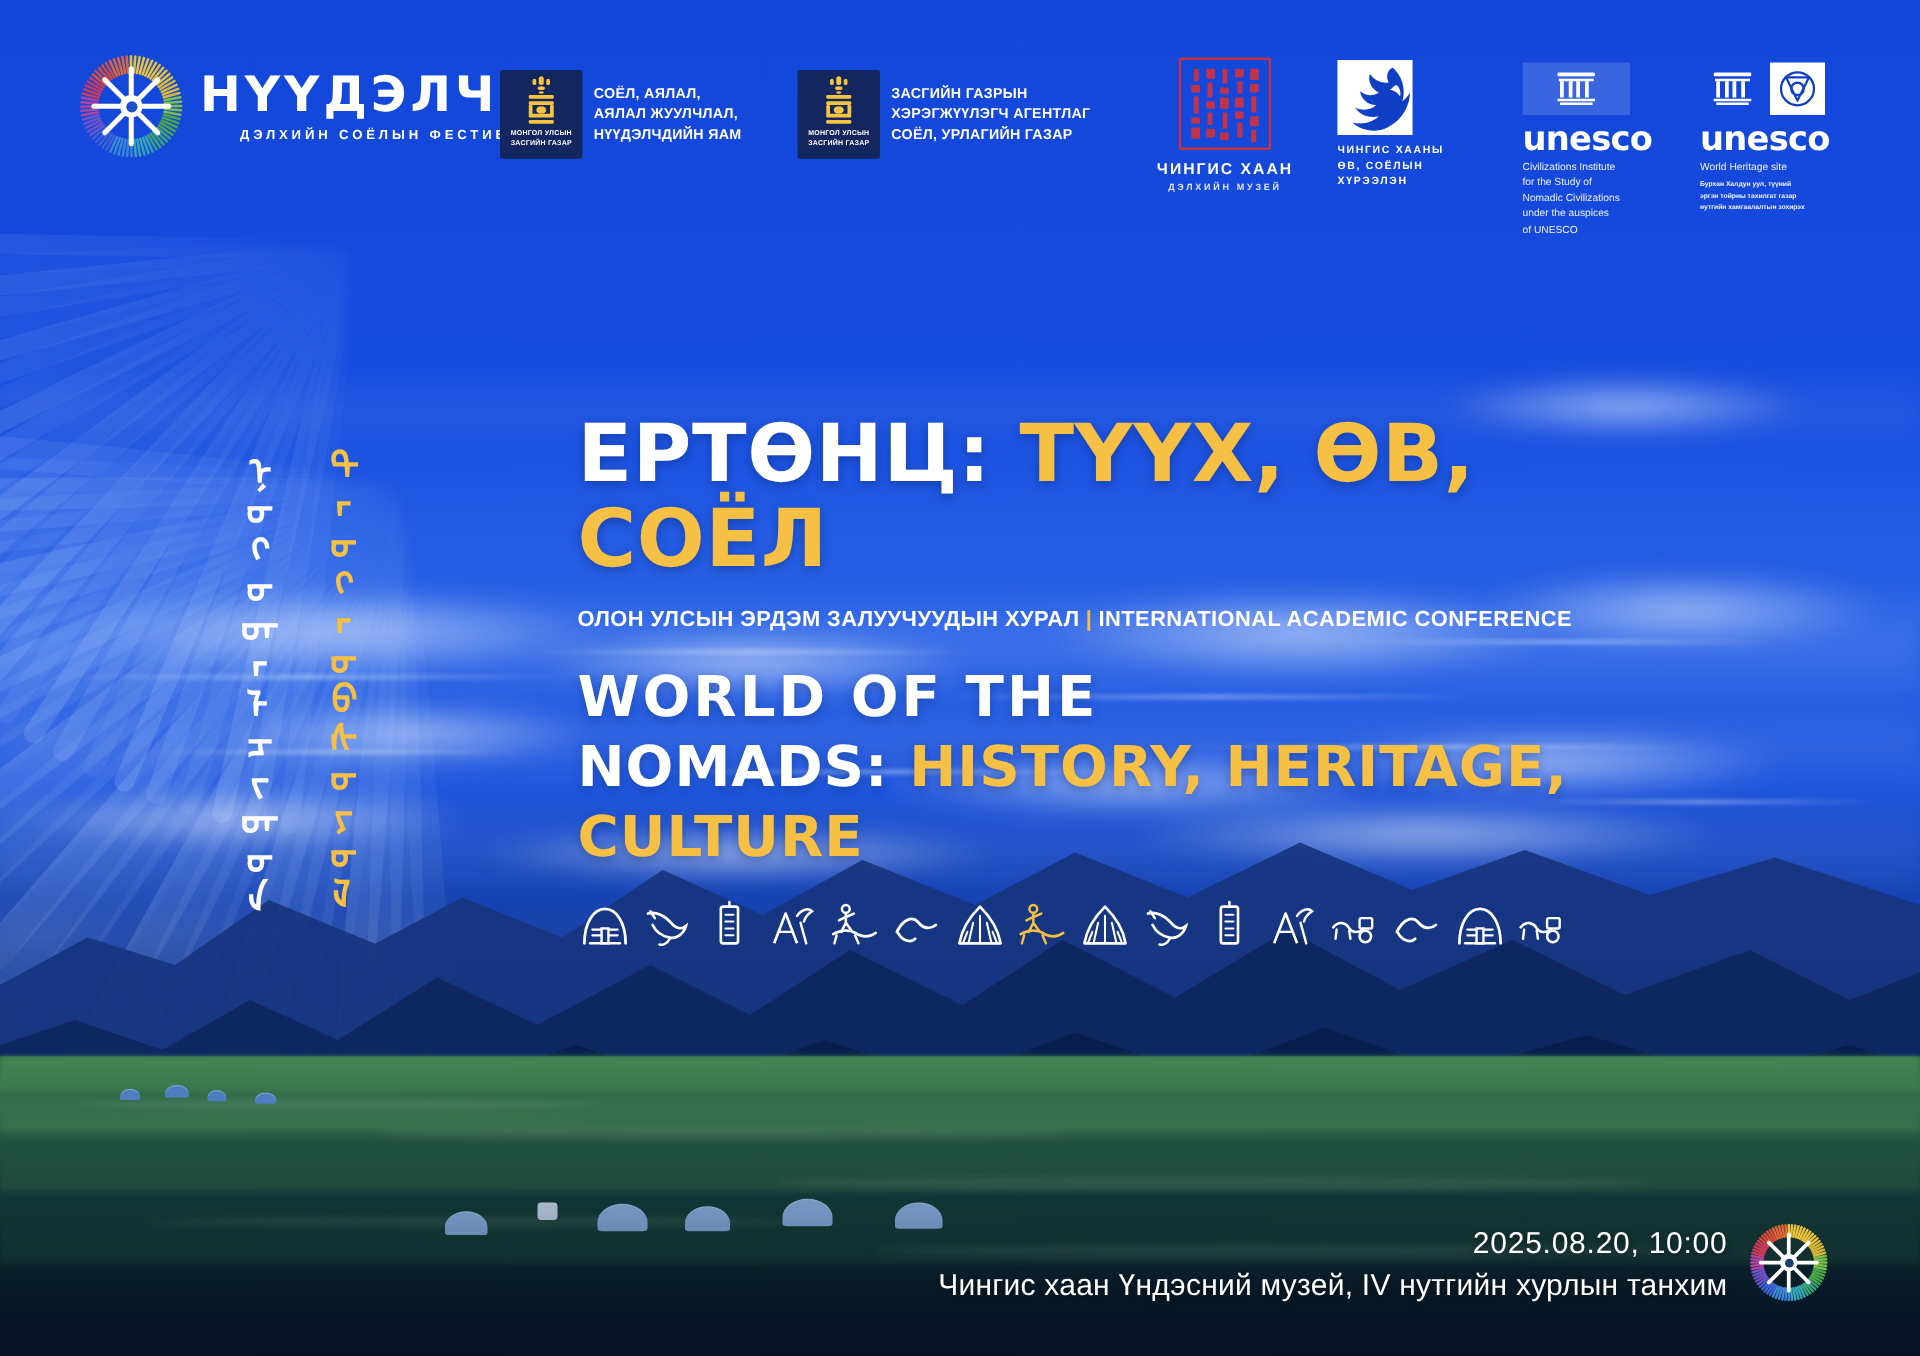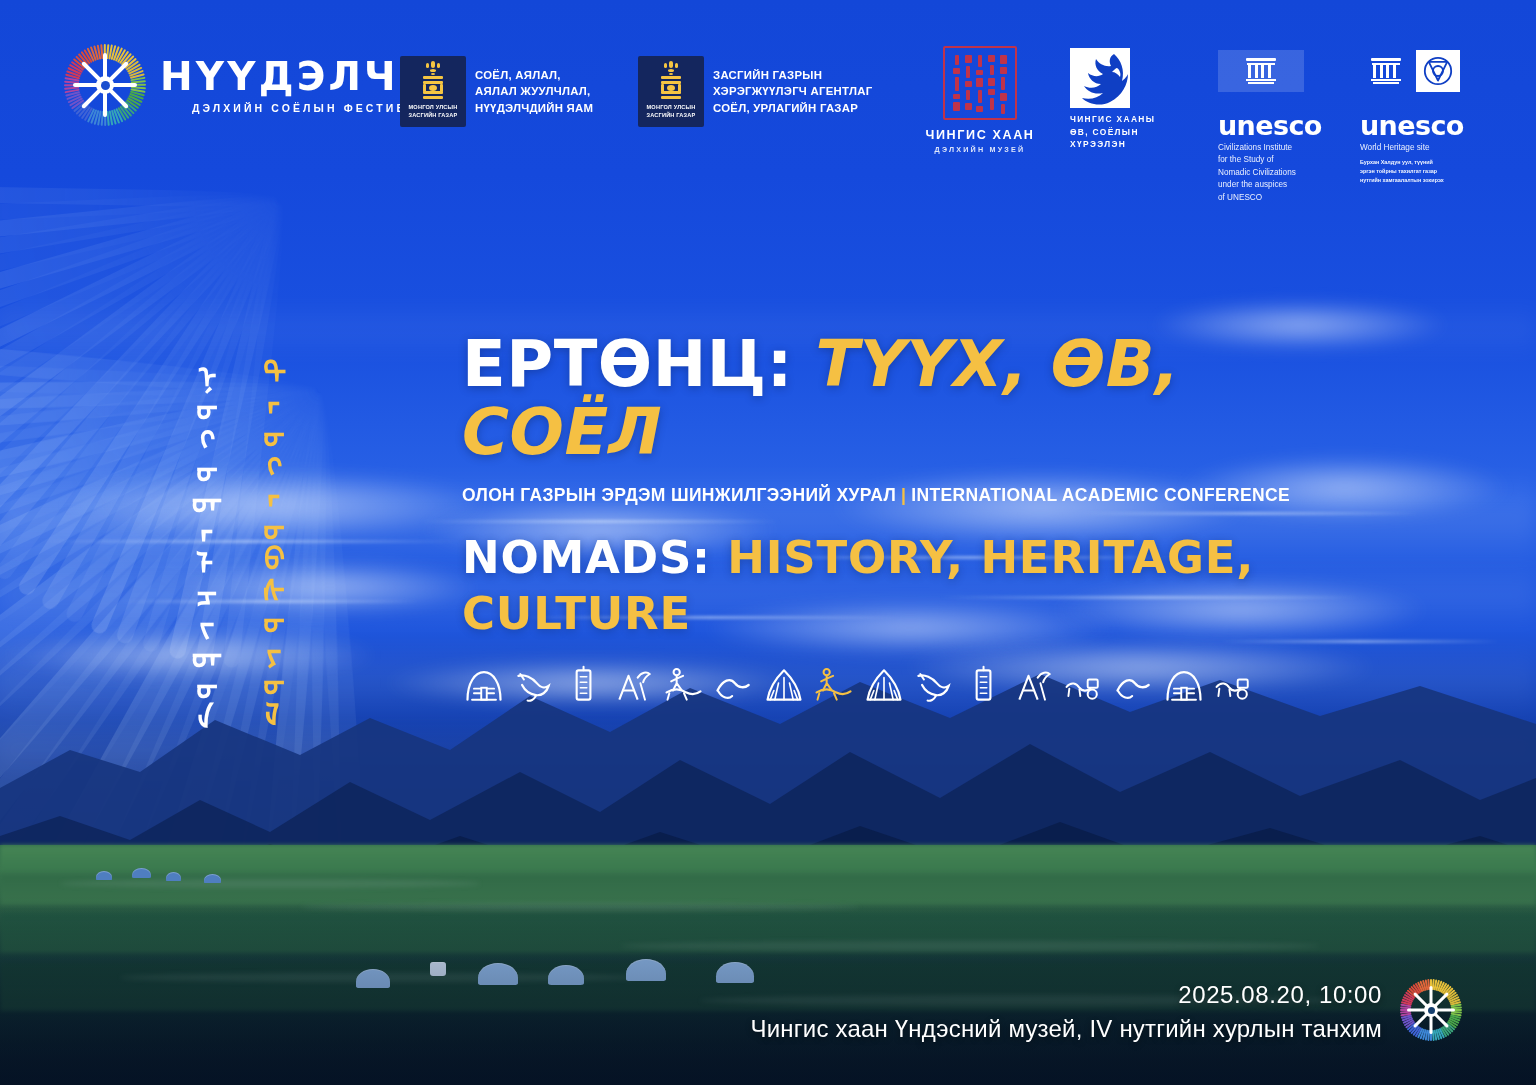--- a/index.html
+++ b/index.html
@@ -147,42 +147,42 @@
   .un { position:absolute; width:122px; }
   .un-top { height:42px; display:flex; align-items:center; gap:4px; }
   .un-tile { height:42px; display:flex; align-items:center; justify-content:center; }
   .un-temple { width:30px; height:26px; position:relative; }
   .t-roof { position:absolute; left:0; top:0; width:100%; height:3px; background:#fff; border-radius:1px; }
   .t-arch { position:absolute; left:1px; top:4.5px; width:28px; height:2px; background:#fff; }
   .t-col  { position:absolute; top:7px; width:3px; height:13px; background:#fff; }
   .t-base { position:absolute; left:0; bottom:3px; width:100%; height:2.4px; background:#fff; }
   .t-base2{ position:absolute; left:2px; bottom:0; width:26px; height:2.4px; background:#fff; }
   .un-word { color:#fff; font-size:27px; font-weight:700; letter-spacing:-.6px; line-height:1;
-             margin-top:20px; font-family:"DejaVu Sans", sans-serif; }
+             margin-top:6px; font-family:"DejaVu Sans", sans-serif; }
   .un-tag { color:#eaf0ff; font-size:8.2px; font-weight:400; line-height:1.52; margin-top:3px; }
   .un-tag-mn { color:#f0f5ff; font-size:5.4px; font-weight:700; line-height:1.6; margin-top:4px; }
 
   .wh-emblem { width:44px; height:42px; background:#fff; display:flex; align-items:center; justify-content:center; }
   .wh-inner { width:30px; height:30px; position:relative; }
 
   
   .mongol-script { position:absolute; z-index:30; display:flex; flex-direction:column;
                    align-items:center; line-height:.92;
                    font-family:"DejaVu Sans", sans-serif; }
   .ms-white { left:185px; top:360px; color:#ffffff; }
   .ms-gold  { left:252px; top:356px; color:#f5c043; }
   .ms-glyph { font-size:31px; font-weight:700;
               writing-mode:vertical-lr; text-orientation:upright; }
 
   
   .main { position:absolute; left:462px; top:330px; width:870px; z-index:35; }
   .title-mn { color:#fff; font-weight:700; font-size:64px; line-height:1.07;
               letter-spacing:.5px; font-family:"DejaVu Sans", sans-serif;
               text-shadow:0 2px 8px rgba(8,30,80,.35); }
-  .title-mn .accent { color:#f5c043;font-style:italic; }
+  .title-mn .accent { color:#f5c043; }
   .conf-line { margin-top:18px; font-size:17.5px; font-weight:700; color:#fff;
                letter-spacing:.35px; }
   .conf-line .sep { color:#f5c043; padding:0 5px; }
   .title-en { margin-top:24px; color:#fff; font-weight:700; font-size:45px; line-height:1.24;
               letter-spacing:2.4px; font-family:"DejaVu Sans", sans-serif;
               text-shadow:0 2px 8px rgba(8,30,80,.3); }
   .title-en .accent { color:#f5c043; letter-spacing:.8px; }
   .title-en .ln2 { letter-spacing:.8px; }
 
   
@@ -615,24 +615,25 @@
 
   <div class="main">
     <div class="title-mn">
       <div>
         <span>ЕРТӨНЦ:</span>
         <span class="accent">ТҮҮХ, ӨВ, СОЁЛ</span>
       </div>
     </div>
 
     <div class="conf-line">
-      <span>ОЛОН ГАЗРЫН ЭРДЭМ ШИНЖИЛГЭЭНИЙ ХУРАЛ</span><span class="sep">|</span><span>INTERNATIONAL ACADEMIC CONFERENCE</span>
+      <span>ОЛОН УЛСЫН ЭРДЭМ ЗАЛУУЧУУДЫН ХУРАЛ</span><span class="sep">|</span><span>INTERNATIONAL ACADEMIC CONFERENCE</span>
     </div>
 
     <div class="title-en">
+      <div>WORLD OF THE</div>
       <div class="ln2">
         <span>NOMADS:</span>
         <span class="accent">HISTORY, HERITAGE, CULTURE</span>
       </div>
     </div>
 
     <div class="pictos" id="pictos">
         <div class="picto"><svg viewBox="0 0 48 48" width="44" height="46">
             <path d="M6,40 C6,22 14,10 24,10 C34,10 42,22 42,40" fill="none" stroke="#ffffff" stroke-width="2.4" stroke-linecap="round"></path>
         <path d="M11,40 L37,40" stroke="#ffffff" stroke-width="2.2" stroke-linecap="round"></path>

